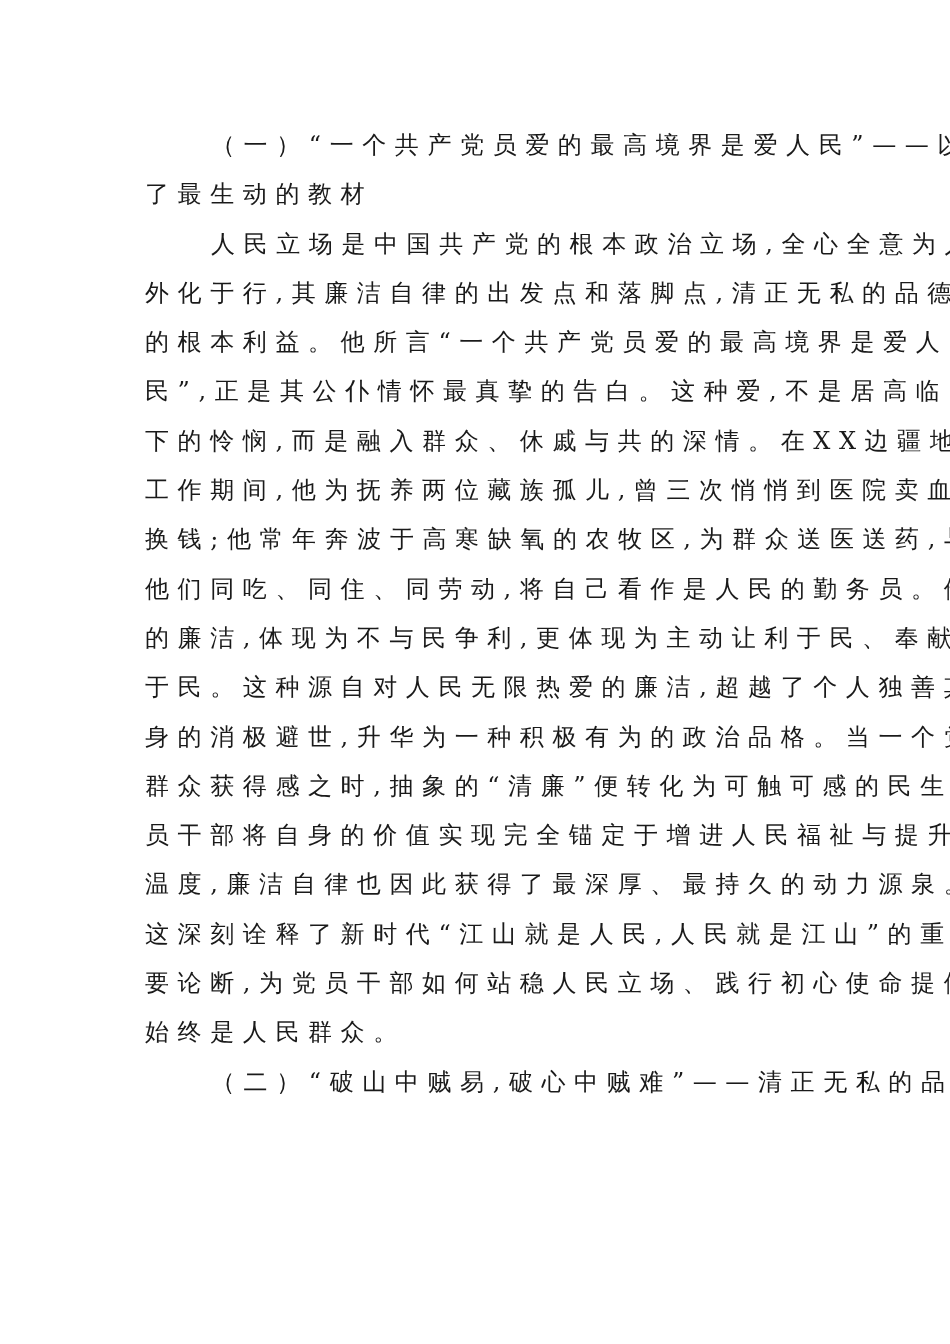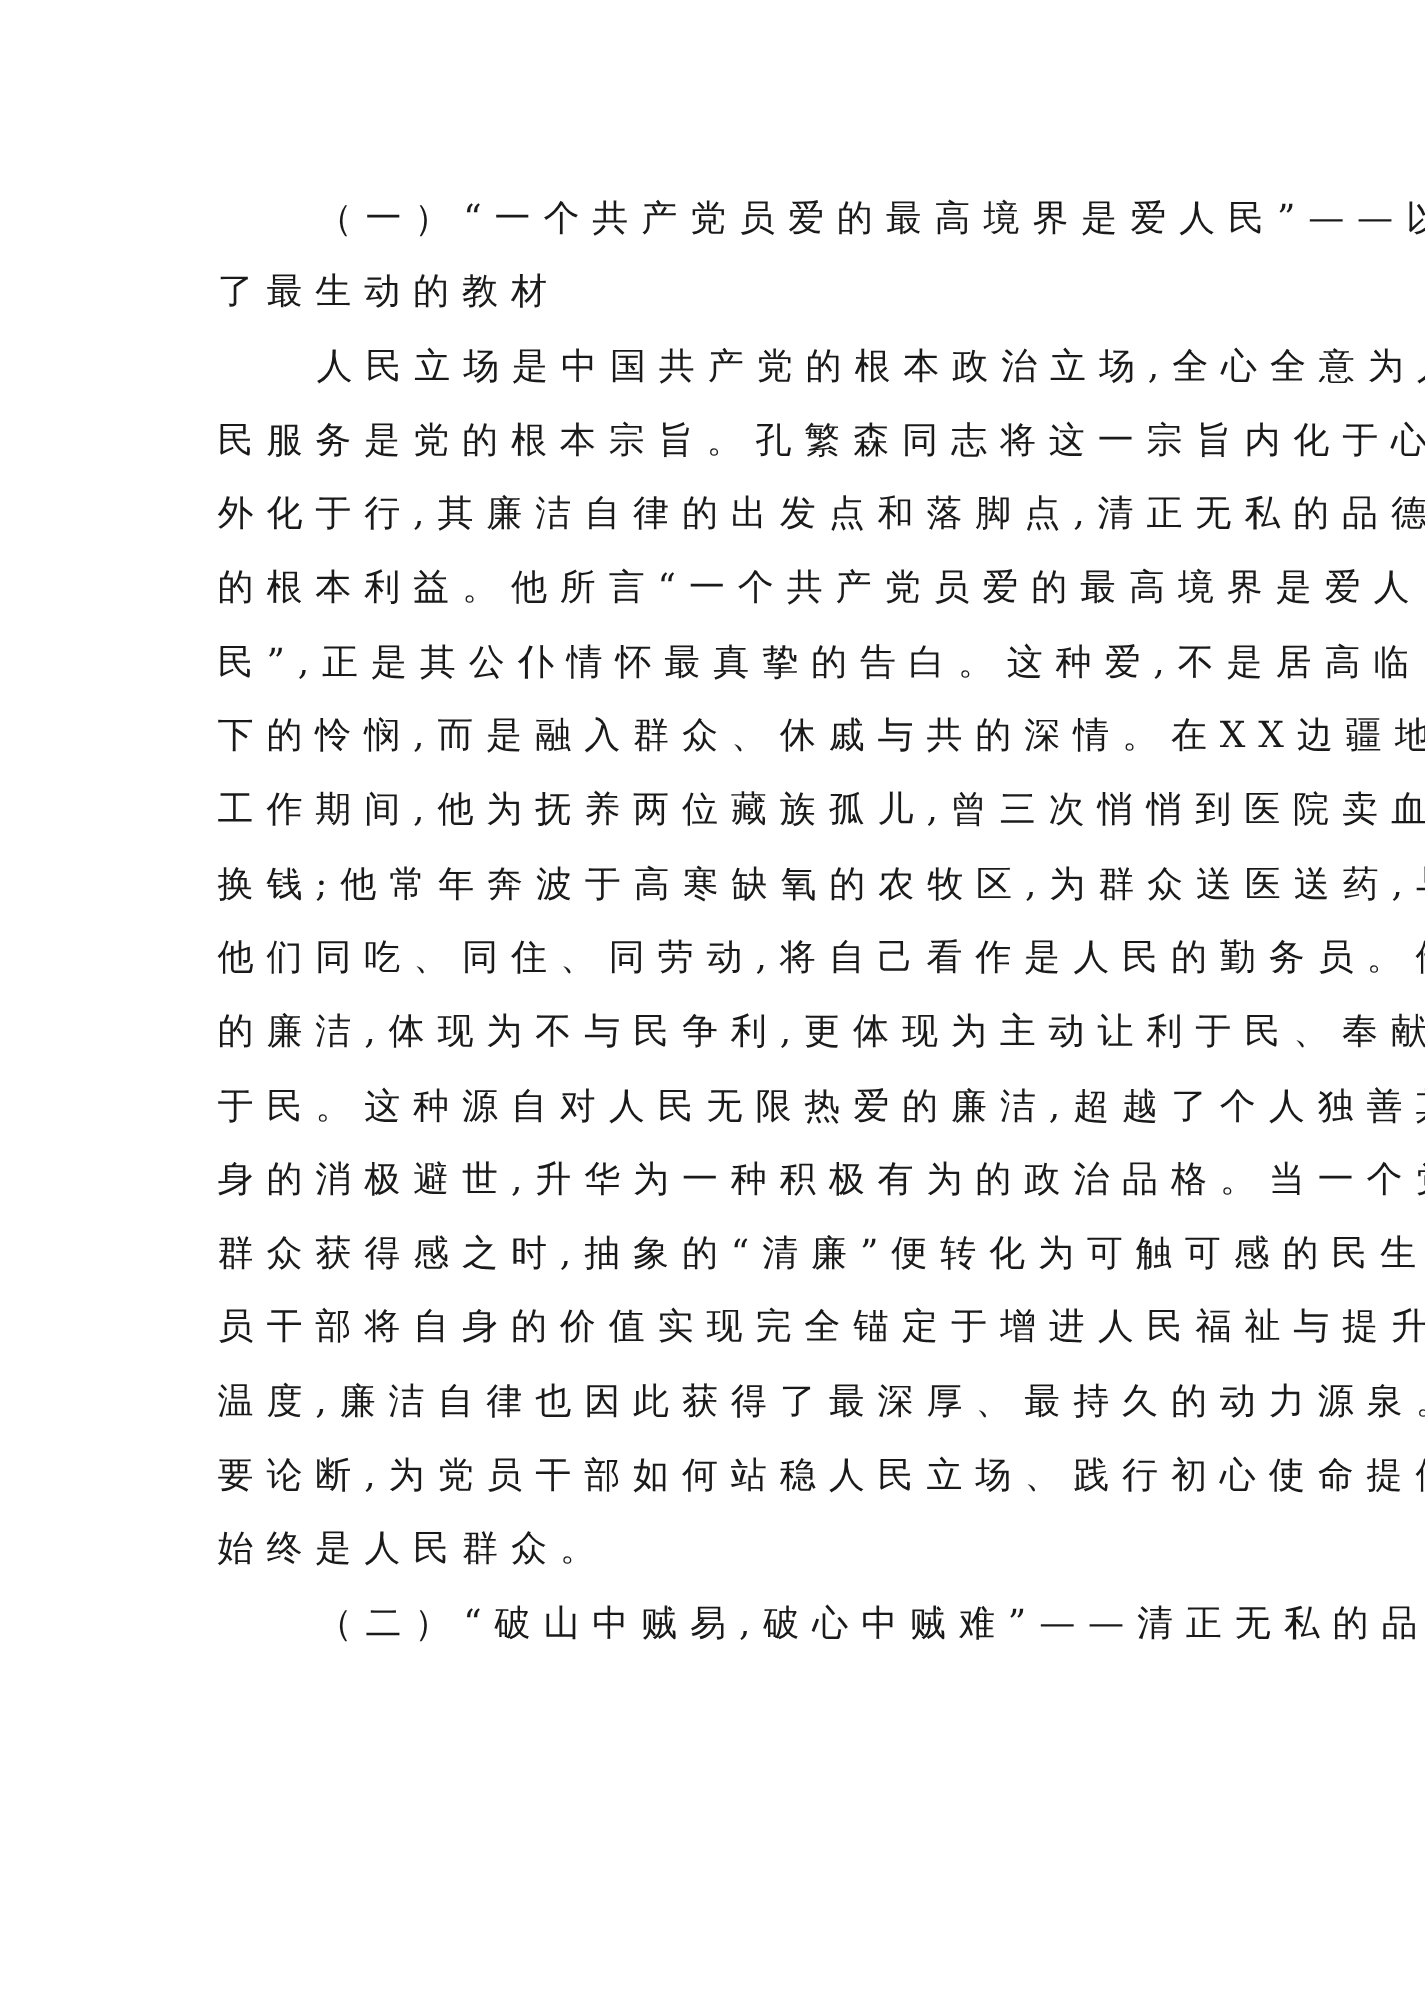--- a/index.html
+++ b/index.html
@@ -16,33 +16,33 @@
 </head>
 <body>
 
 <div class="page">
   <div class="para">
     <span class="line">（一）“一个共产党员爱的最高境界是爱人民”——以</span>
     <span class="line" style="margin-left:-66px">了最生动的教材</span>
   </div>
   <div class="para">
     <span class="line">人民立场是中国共产党的根本政治立场,全心全意为人</span>
-    <span class="line" style="margin-left:-66px">民服务是党的根本宗旨。孔繁森同志将这一宗旨内化于心</span>
     <span class="line" style="margin-left:-66px">外化于行,其廉洁自律的出发点和落脚点,清正无私的品德</span>
     <span class="line" style="margin-left:-66px">的根本利益。他所言“一个共产党员爱的最高境界是爱人</span>
     <span class="line" style="margin-left:-66px">民”,正是其公仆情怀最真挚的告白。这种爱,不是居高临</span>
     <span class="line" style="margin-left:-66px">下的怜悯,而是融入群众、休戚与共的深情。在XX边疆地区</span>
     <span class="line" style="margin-left:-66px">工作期间,他为抚养两位藏族孤儿,曾三次悄悄到医院卖血</span>
     <span class="line" style="margin-left:-66px">换钱;他常年奔波于高寒缺氧的农牧区,为群众送医送药,与</span>
     <span class="line" style="margin-left:-66px">他们同吃、同住、同劳动,将自己看作是人民的勤务员。他</span>
     <span class="line" style="margin-left:-66px">的廉洁,体现为不与民争利,更体现为主动让利于民、奉献</span>
     <span class="line" style="margin-left:-66px">于民。这种源自对人民无限热爱的廉洁,超越了个人独善其</span>
     <span class="line" style="margin-left:-66px">身的消极避世,升华为一种积极有为的政治品格。当一个党</span>
     <span class="line" style="margin-left:-66px">群众获得感之时,抽象的“清廉”便转化为可触可感的民生</span>
     <span class="line" style="margin-left:-66px">员干部将自身的价值实现完全锚定于增进人民福祉与提升</span>
     <span class="line" style="margin-left:-66px">温度,廉洁自律也因此获得了最深厚、最持久的动力源泉。</span>
+    <span class="line" style="margin-left:-66px">这深刻诠释了新时代“江山就是人民,人民就是江山”的重</span>
     <span class="line" style="margin-left:-66px">要论断,为党员干部如何站稳人民立场、践行初心使命提供</span>
     <span class="line" style="margin-left:-66px">始终是人民群众。</span>
   </div>
   <div class="para">
     <span class="line">（二）“破山中贼易,破心中贼难”——清正无私的品德</span>
   </div>
 </div>
 
 </body></html>

